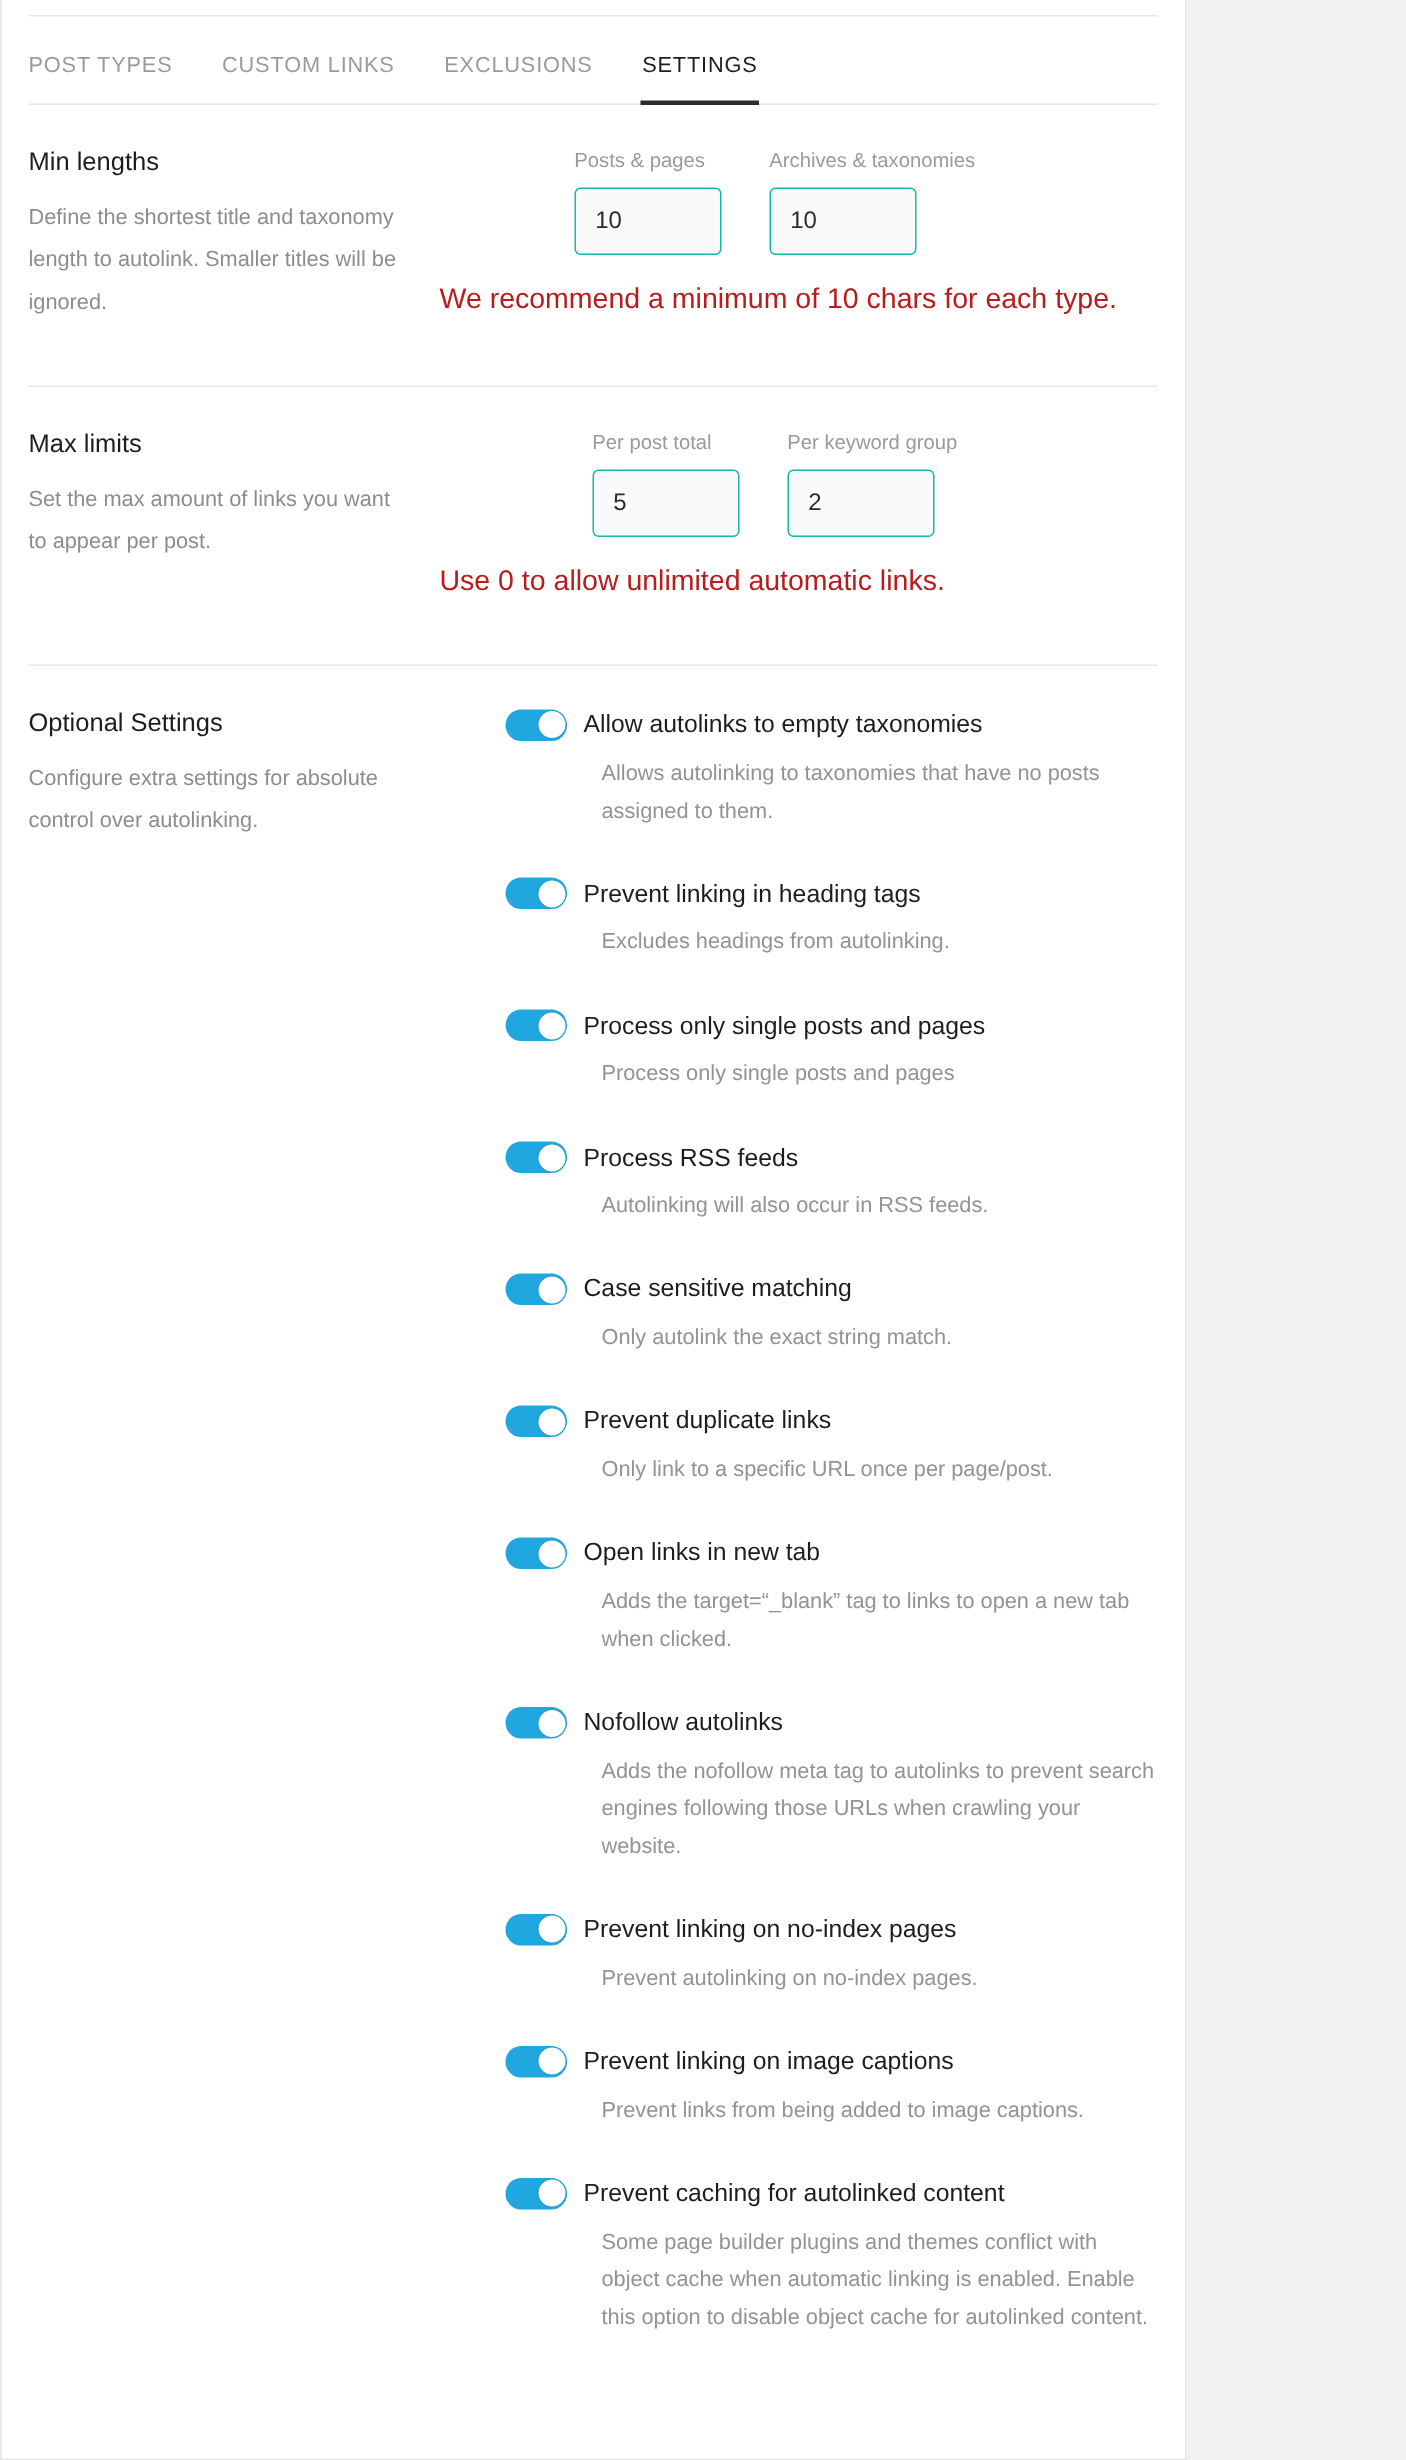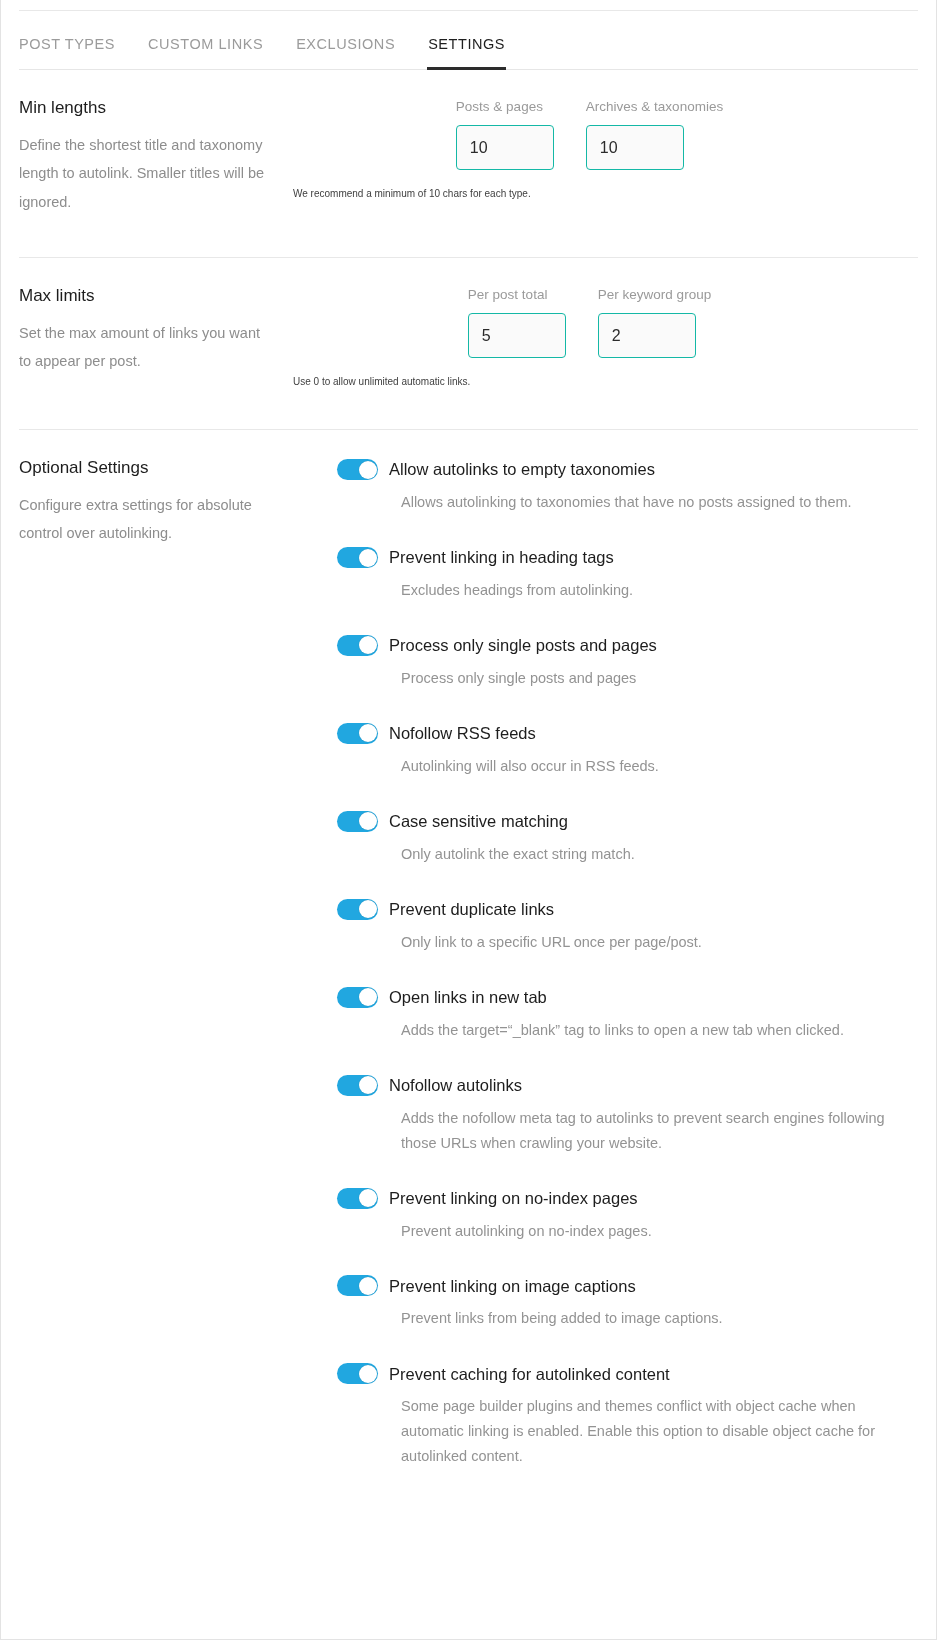--- a/index.html
+++ b/index.html
@@ -5,21 +5,21 @@
   * { box-sizing: border-box; margin: 0; padding: 0; }
 
   html, body {
     width: 937px;
     background: #f1f1f1;
     font-family: "Liberation Sans", sans-serif;
     -webkit-font-smoothing: antialiased;
   }
 
   .page {
-    width: 937px;
+    width: 791px;
     min-height: 1640px;
     background: #ffffff;
     border: 1px solid #e3e3e3;
     border-top: none;
     position: relative;
     overflow: hidden;
   }
 
   
   .top-rule {
@@ -119,22 +119,22 @@
     border: 1px solid #14b8a6;
     border-radius: 4px;
     background: #fafafa;
     font-size: 16px;
     color: #2b2b2b;
     font-family: "Liberation Sans", sans-serif;
     padding: 0 13px;
     outline: none;
   }
   .field-hint {
-    font-size: 10px;
-    color: #404040;
+    font-size: 19px;
+    color: #b91c1c;
     margin-top: 16px;
     line-height: 1.5;
   }
 
   
   .toggle-row { margin-bottom: 32px; }
   .toggle-row:last-child { margin-bottom: 0; }
 
   .toggle-head {
     display: flex;
@@ -261,21 +261,21 @@
             </div>
             <div class="toggle-title">Process only single posts and pages</div>
           </div>
           <div class="toggle-desc">Process only single posts and pages</div>
         </div>
         <div class="toggle-row">
           <div class="toggle-head">
             <div class="switch">
               <div class="knob"></div>
             </div>
-            <div class="toggle-title">Nofollow RSS feeds</div>
+            <div class="toggle-title">Process RSS feeds</div>
           </div>
           <div class="toggle-desc">Autolinking will also occur in RSS feeds.</div>
         </div>
         <div class="toggle-row">
           <div class="toggle-head">
             <div class="switch">
               <div class="knob"></div>
             </div>
             <div class="toggle-title">Case sensitive matching</div>
           </div>

